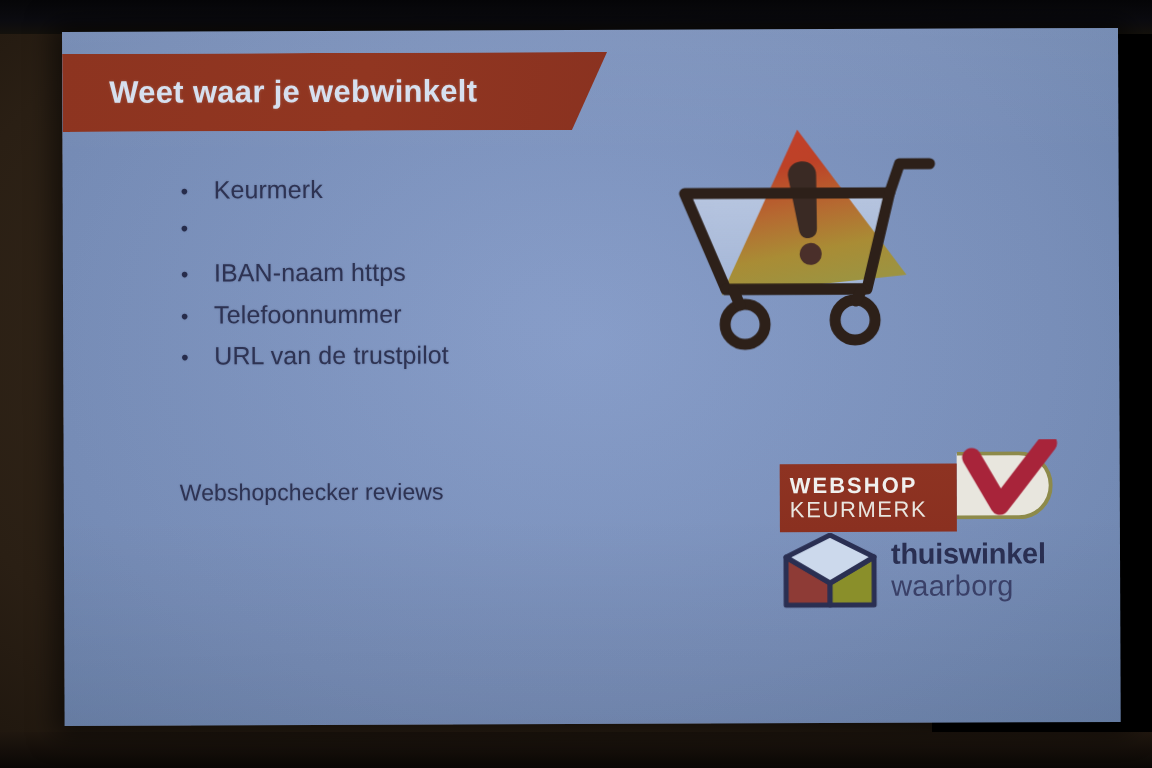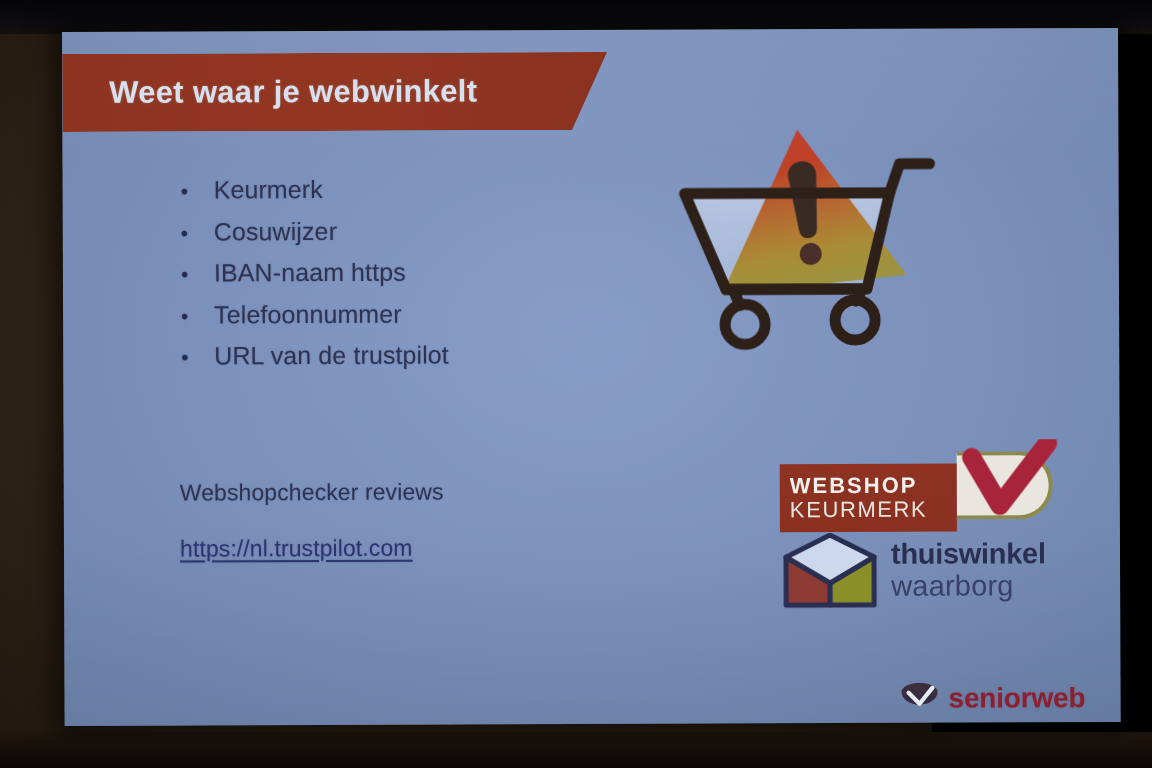--- a/index.html
+++ b/index.html
@@ -273,38 +273,36 @@
         <span class="title-text">Weet waar je webwinkelt</span>
       </div>
 
       <div class="bullet-list">
         <div class="bullet-item">
           <span class="bullet-dot">•</span>
           <span class="bullet-label">Keurmerk</span>
         </div>
         <div class="bullet-item">
           <span class="bullet-dot">•</span>
-          <span class="bullet-label">Cosuwijzer</span>
         </div>
         <div class="bullet-item">
           <span class="bullet-dot">•</span>
           <span class="bullet-label">IBAN-naam https</span>
         </div>
         <div class="bullet-item">
           <span class="bullet-dot">•</span>
           <span class="bullet-label">Telefoonnummer</span>
         </div>
         <div class="bullet-item">
           <span class="bullet-dot">•</span>
           <span class="bullet-label">URL van de trustpilot</span>
         </div>
       </div>
 
       <div class="note-text">Webshopchecker reviews</div>
-      <a class="link-text" href="#">https://nl.trustpilot.com</a>
 
       <div class="cart-graphic">
         <svg viewBox="0 0 280 240" xmlns="http://www.w3.org/2000/svg">
           <defs>
             <linearGradient id="triGrad" x1="0.45" y1="0" x2="0.55" y2="1">
               <stop offset="0%" stop-color="#c1402a"></stop>
               <stop offset="22%" stop-color="#bd4127"></stop>
               <stop offset="52%" stop-color="#b56a31"></stop>
               <stop offset="78%" stop-color="#a98c35"></stop>
               <stop offset="100%" stop-color="#9d9340"></stop>
@@ -359,26 +357,16 @@
 
             <path d="M6 24 L50 2 L94 24 L50 50 Z" fill="#ccd9ec" stroke="#2a2f52" stroke-width="5" stroke-linejoin="round"></path>
           </svg>
         </div>
         <div class="thuis-words">
           <div class="thuis-l1">thuiswinkel</div>
           <div class="thuis-l2">waarborg</div>
         </div>
       </div>
 
-      <div class="seniorweb-logo">
-        <div class="sw-mark">
-          <svg viewBox="0 0 40 32" xmlns="http://www.w3.org/2000/svg">
-            <path d="M2 9 a18 13 0 0 0 36 0 a18 9 0 0 0 -36 0 z" fill="#3b2f3e"></path>
-            <path d="M4 13 a17 12 0 0 0 32 0 z" fill="#2e2b44"></path>
-            <path d="M9 10 L20 21 L33 5" fill="none" stroke="#e6ebf4" stroke-width="4.2" stroke-linecap="round" stroke-linejoin="round"></path>
-          </svg>
-        </div>
-        <span class="sw-text">seniorweb</span>
-      </div>
 
     </div>
   </div>
 </div>
 
 </body></html>

